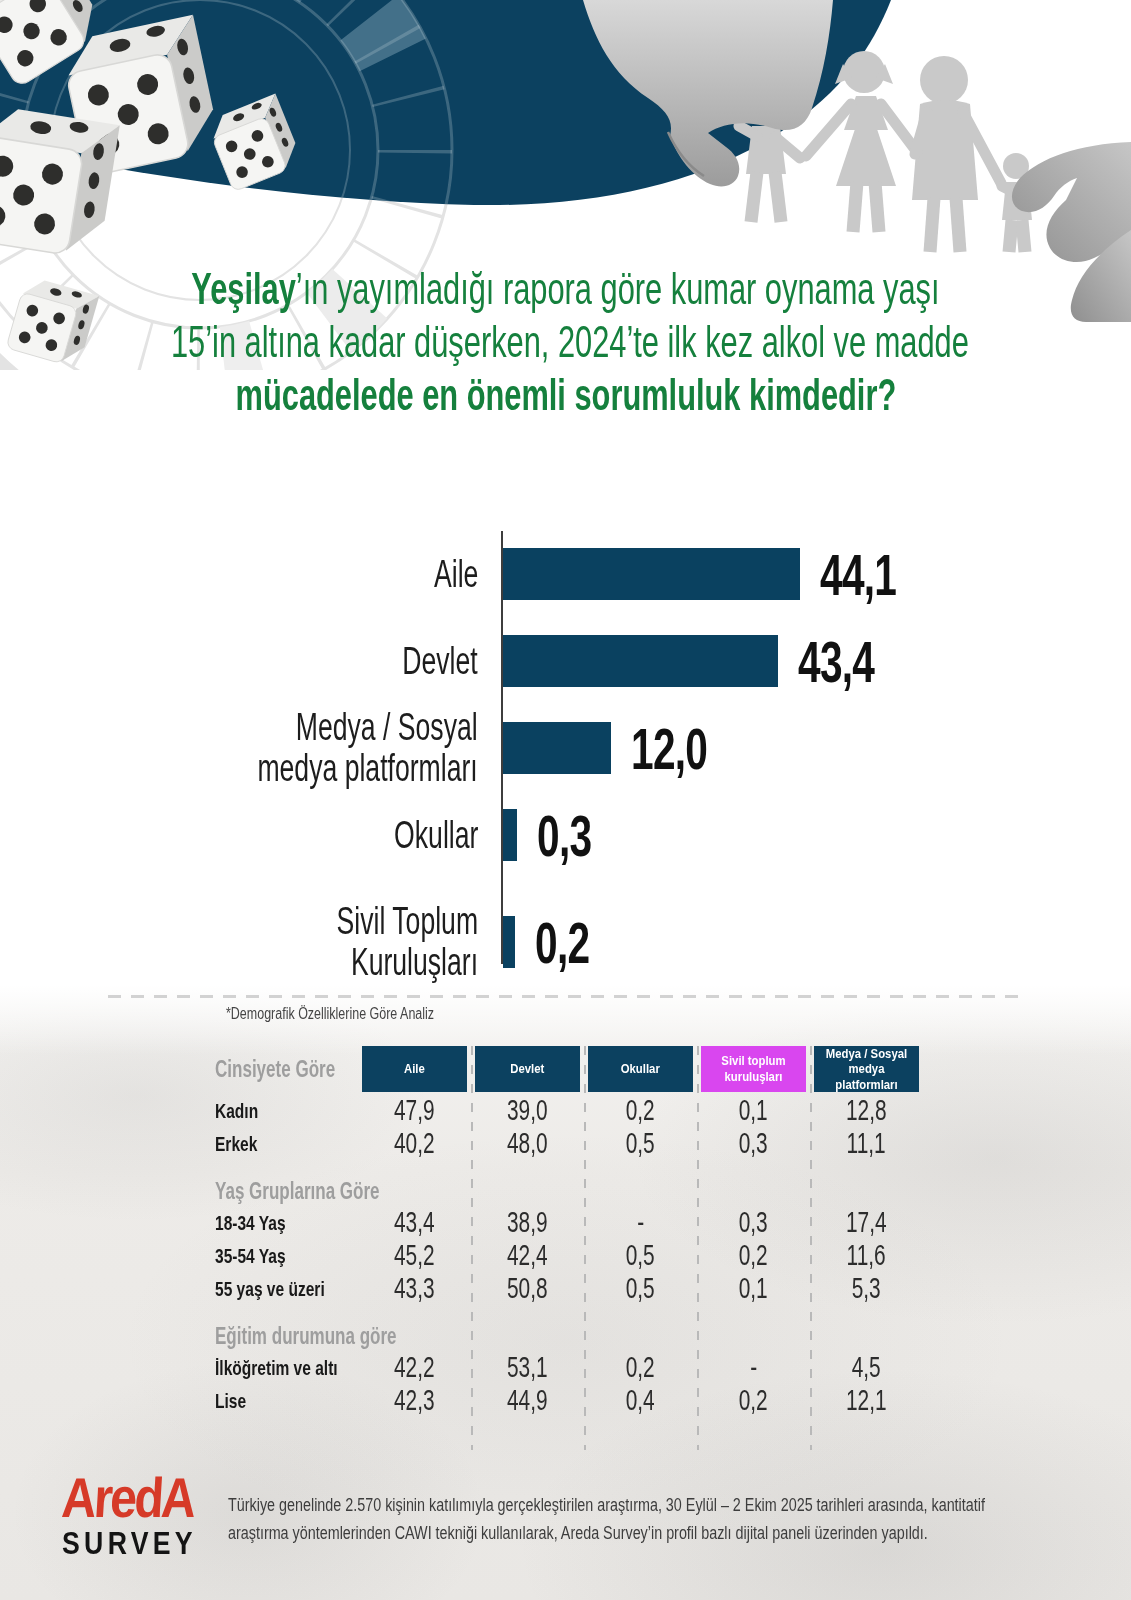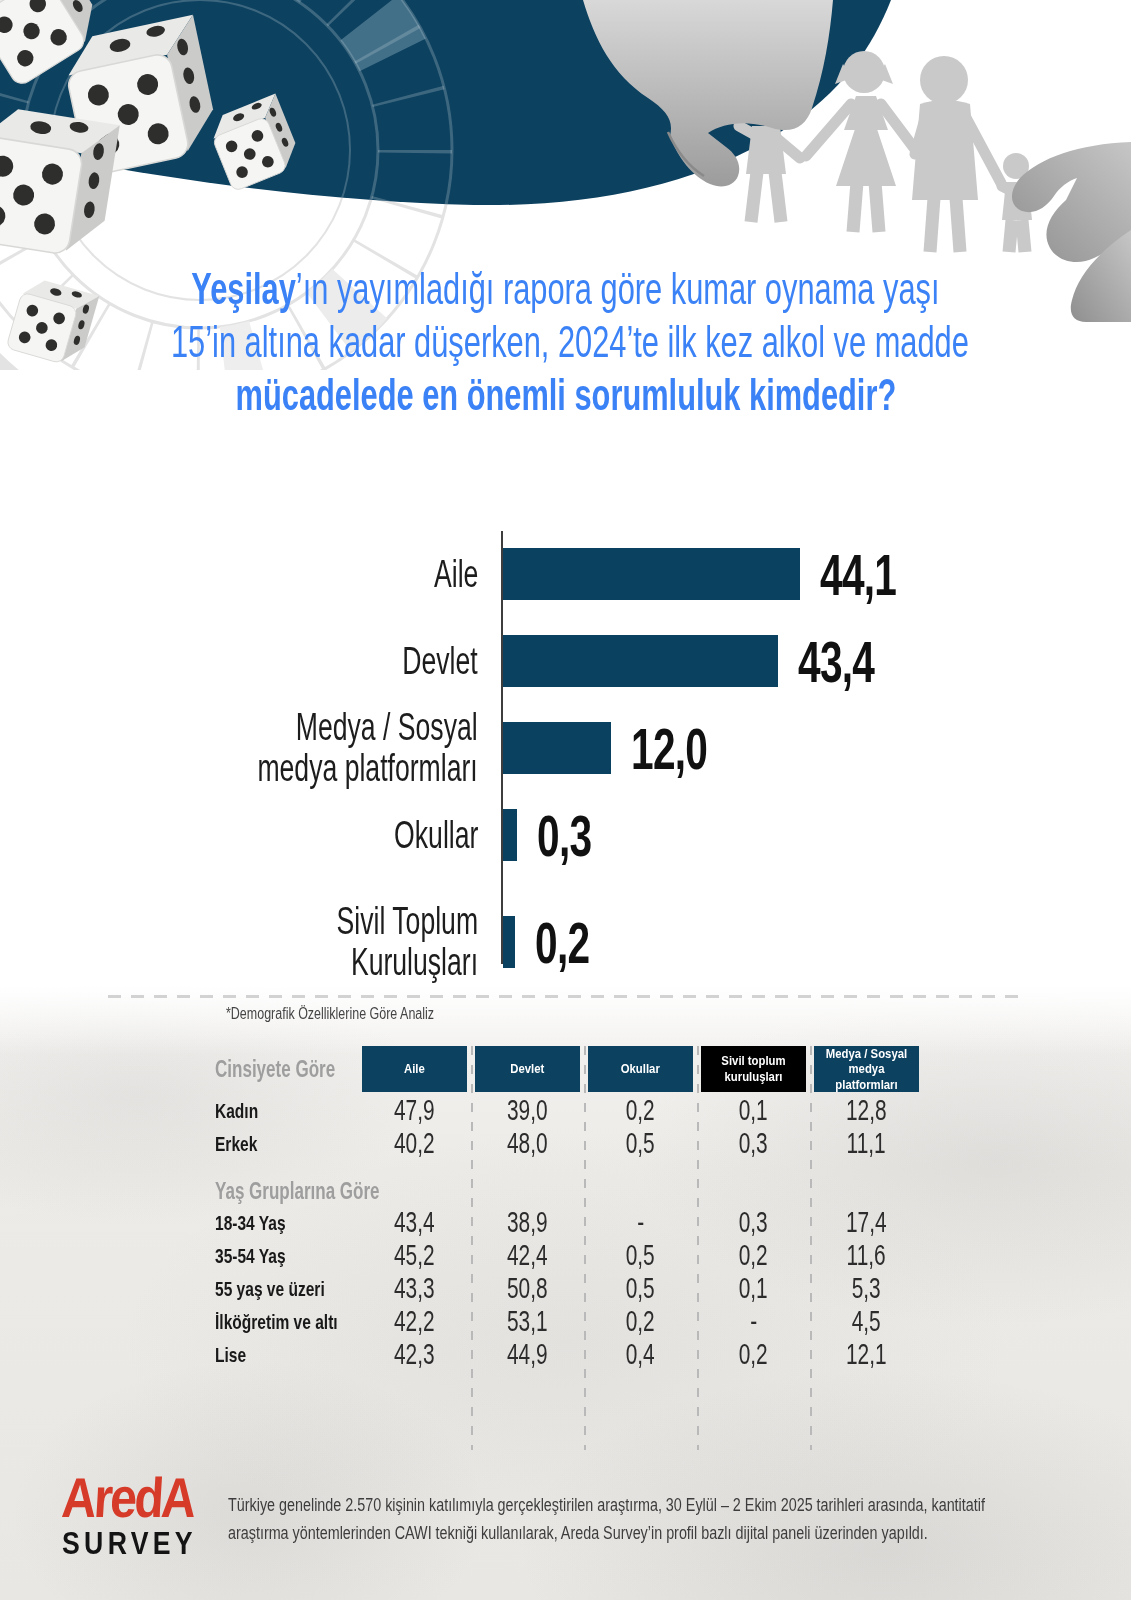--- a/index.html
+++ b/index.html
@@ -17,21 +17,21 @@
       radial-gradient(640px 300px at 50% 58%, rgba(130,130,130,0.08), transparent 70%),
       radial-gradient(340px 220px at 22% 86%, rgba(110,110,110,0.11), transparent 70%),
       radial-gradient(520px 260px at 78% 92%, rgba(110,110,110,0.13), transparent 70%),
       linear-gradient(180deg,#f4f3f1 0%, #edebe8 30%, #e9e7e4 100%);
   }
 
   .header-art { position:absolute; left:0; top:0; z-index:1; pointer-events:none; }
 
   
   .headline { position:absolute; left:0; top:262px; width:1131px; z-index:2; }
-  .hline { text-align:center; line-height:53px; font-size:44px; color:#3b82f6; white-space:nowrap; }
+  .hline { text-align:center; line-height:53px; font-size:44px; color:#15803d; white-space:nowrap; }
   .hline-in { display:inline-block; transform:scaleX(0.70); transform-origin:50% 50%; white-space:nowrap; }
   .hline .b { font-weight:bold; }
 
   
   .chart { position:absolute; left:0; top:0; width:1131px; height:1000px; z-index:2; pointer-events:none; }
   .axis { position:absolute; left:501px; top:531px; width:2px; height:433px; background:#3d3d3d; }
   .crow { position:absolute; left:0; width:1131px; height:52px; }
   .clabel { position:absolute; right:653px; top:50%; transform:translateY(-50%) scaleX(0.70);
             transform-origin:100% 50%; text-align:right; font-size:38px; line-height:41px;
             color:#1d1d1d; white-space:nowrap; }
@@ -265,21 +265,21 @@
           <div class="hbox" style="background: rgb(12, 65, 96);">
             <span class="hbox-in">Devlet</span>
           </div>
         </div>
         <div class="tcell tval">
           <div class="hbox" style="background: rgb(12, 65, 96);">
             <span class="hbox-in">Okullar</span>
           </div>
         </div>
         <div class="tcell tval">
-          <div class="hbox" style="background: #000000;">
+          <div class="hbox" style="background: #d946ef;">
             <span class="hbox-in">Sivil toplum kuruluşları</span>
           </div>
         </div>
         <div class="tcell tval">
           <div class="hbox" style="background: rgb(12, 65, 96);">
             <span class="hbox-in">Medya / Sosyal medya platformları</span>
           </div>
         </div>
       </div>
       <div class="trow">
@@ -377,20 +377,23 @@
         </div>
         <div class="tcell tval">
           <span class="num-in">0,5</span>
         </div>
         <div class="tcell tval">
           <span class="num-in">0,1</span>
         </div>
         <div class="tcell tval">
           <span class="num-in">5,3</span>
         </div>
+      </div>
+      <div class="tsection">
+        <span class="sectitle-in">Eğitim durumuna göre</span>
       </div>
       <div class="trow">
         <div class="tcell tlabel">
           <span class="rowlabel-in">İlköğretim ve altı</span>
         </div>
         <div class="tcell tval">
           <span class="num-in">42,2</span>
         </div>
         <div class="tcell tval">
           <span class="num-in">53,1</span>

